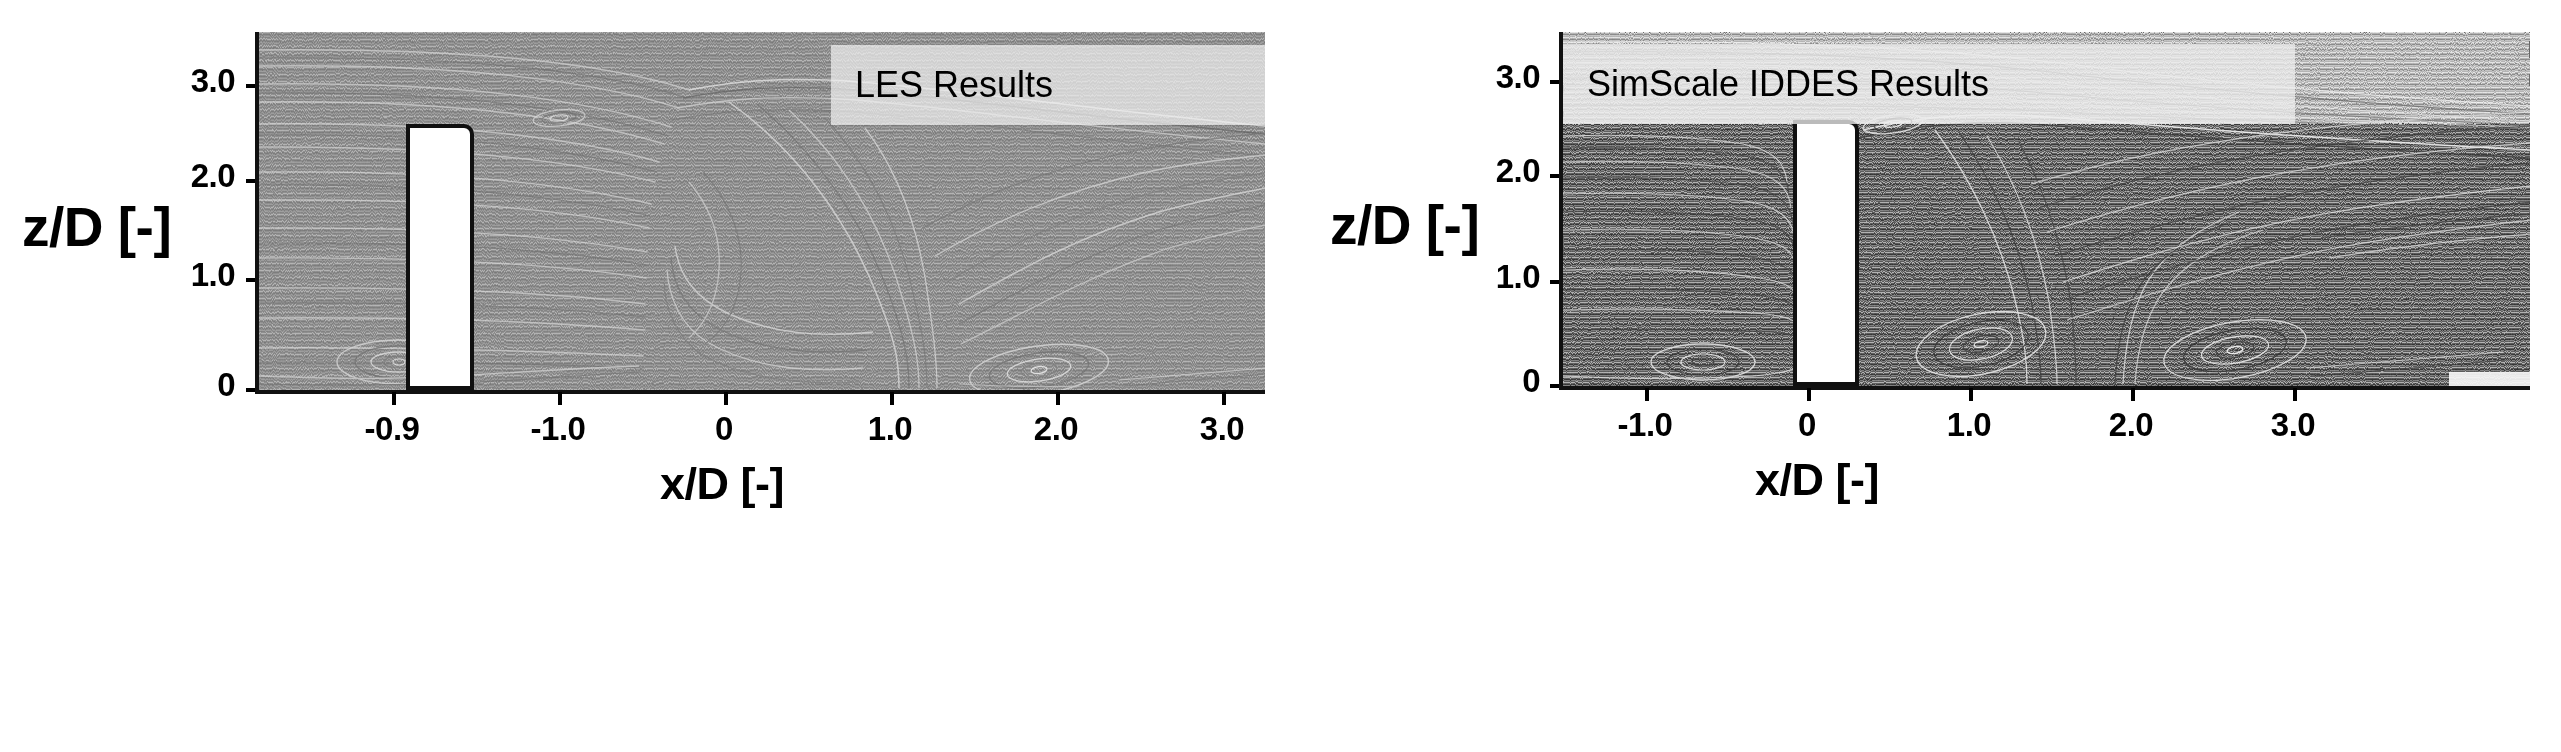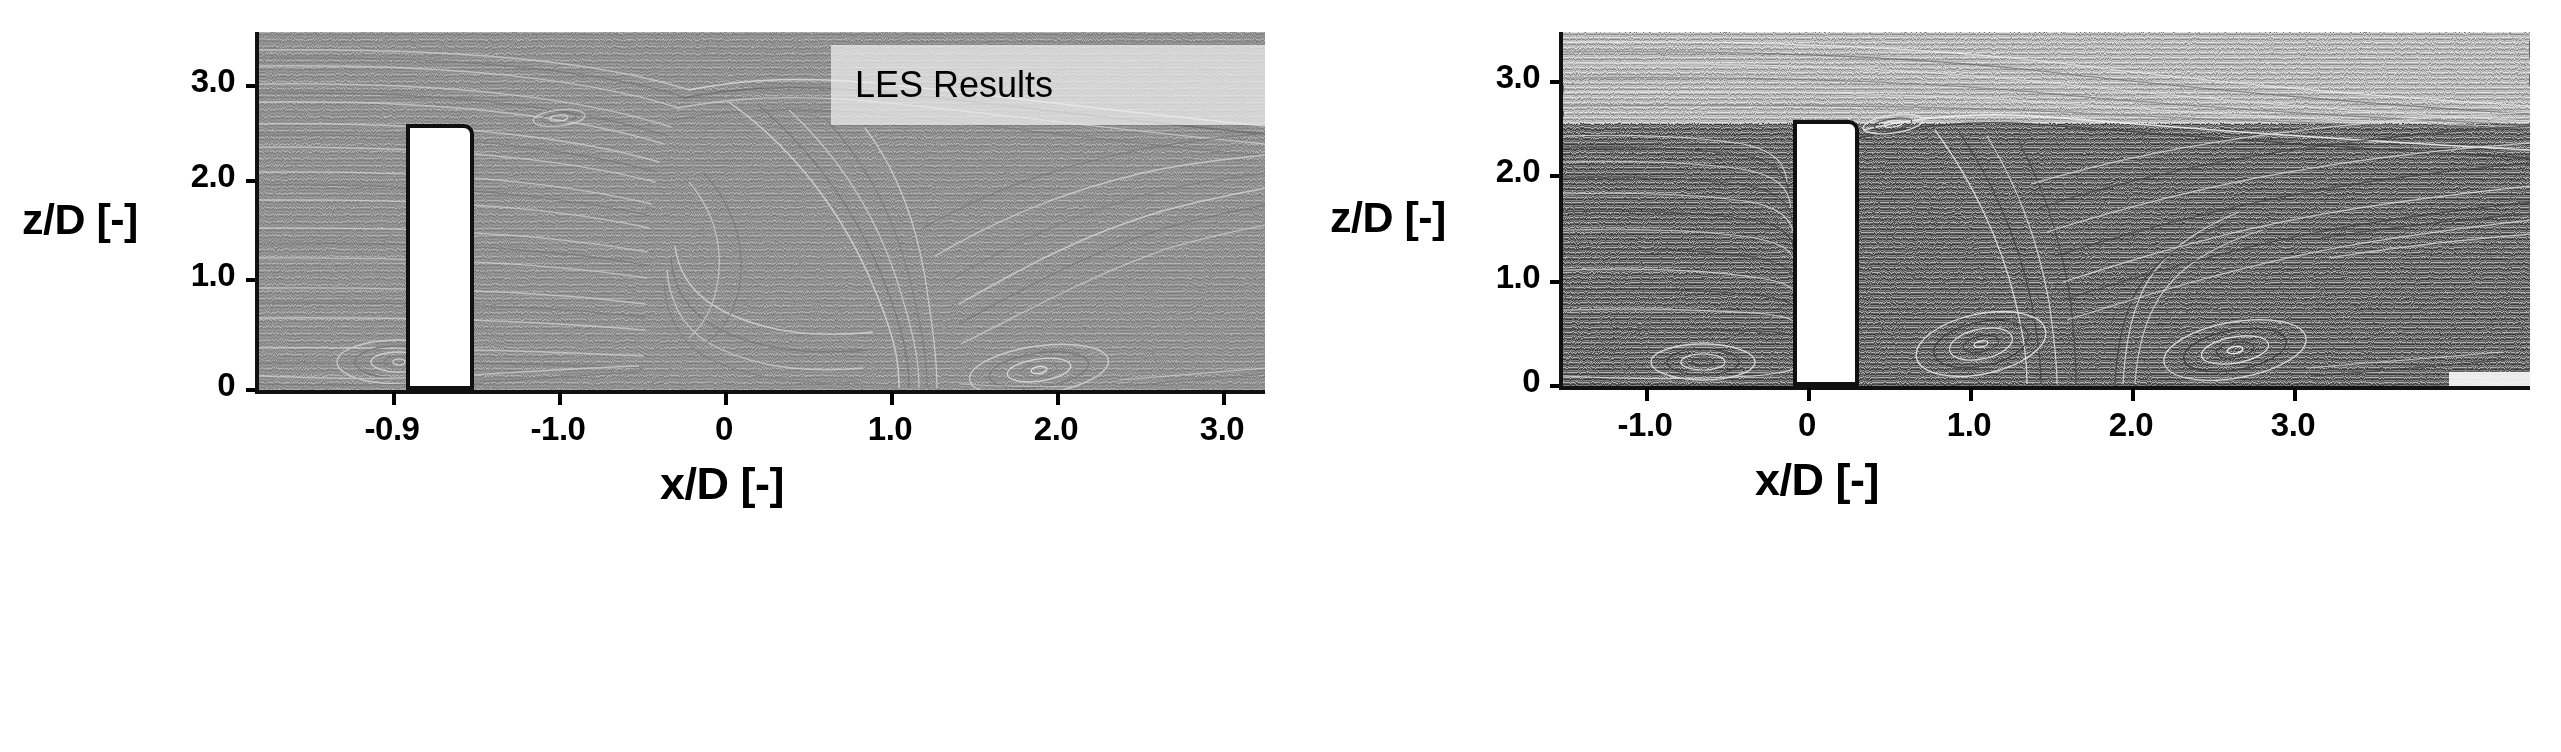--- a/index.html
+++ b/index.html
@@ -33,21 +33,21 @@
 
   
   .axis-label {
     position: absolute;
     color: #000000;
     font-weight: 700;
     white-space: nowrap;
     letter-spacing: -0.5px;
   }
   .ylabel-text {
-    font-size: 43px;
+    font-size: 55px;
   }
   .xlabel-text {
     font-size: 45px;
   }
 
   
   .tick {
     position: absolute;
     color: #000000;
     font-size: 33px;
@@ -423,20 +423,23 @@
 
             <rect width="967" height="354" filter="url(#grainR)" opacity="0.55"></rect>
 
             <rect x="886" y="340" width="81" height="14" fill="#f6f6f6" opacity="0.92"></rect>
           </g>
         </svg>
       </div>
 
       <div class="obstacle" style="left:230px; top:88px; width:66px; height:266px;"></div>
 
+      <div class="caption-box" style="left:0px; top:12px; width:732px; height:80px; background:rgba(236,236,236,0.78); padding-left:24px;">
+        <span class="caption-text">SimScale IDDES Results</span>
+      </div>
     </div>
 
     <div class="plot-border-left" style="left:259px; top:32px; height:358px;"></div>
     <div class="plot-border-bottom" style="left:259px; top:386px; width:971px;"></div>
 
     <div class="tickmark tickmark-x" style="left:345px; top:388px;"></div>
     <div class="tickmark tickmark-x" style="left:507px; top:388px;"></div>
     <div class="tickmark tickmark-x" style="left:669px; top:388px;"></div>
     <div class="tickmark tickmark-x" style="left:831px; top:388px;"></div>
     <div class="tickmark tickmark-x" style="left:993px; top:388px;"></div>

